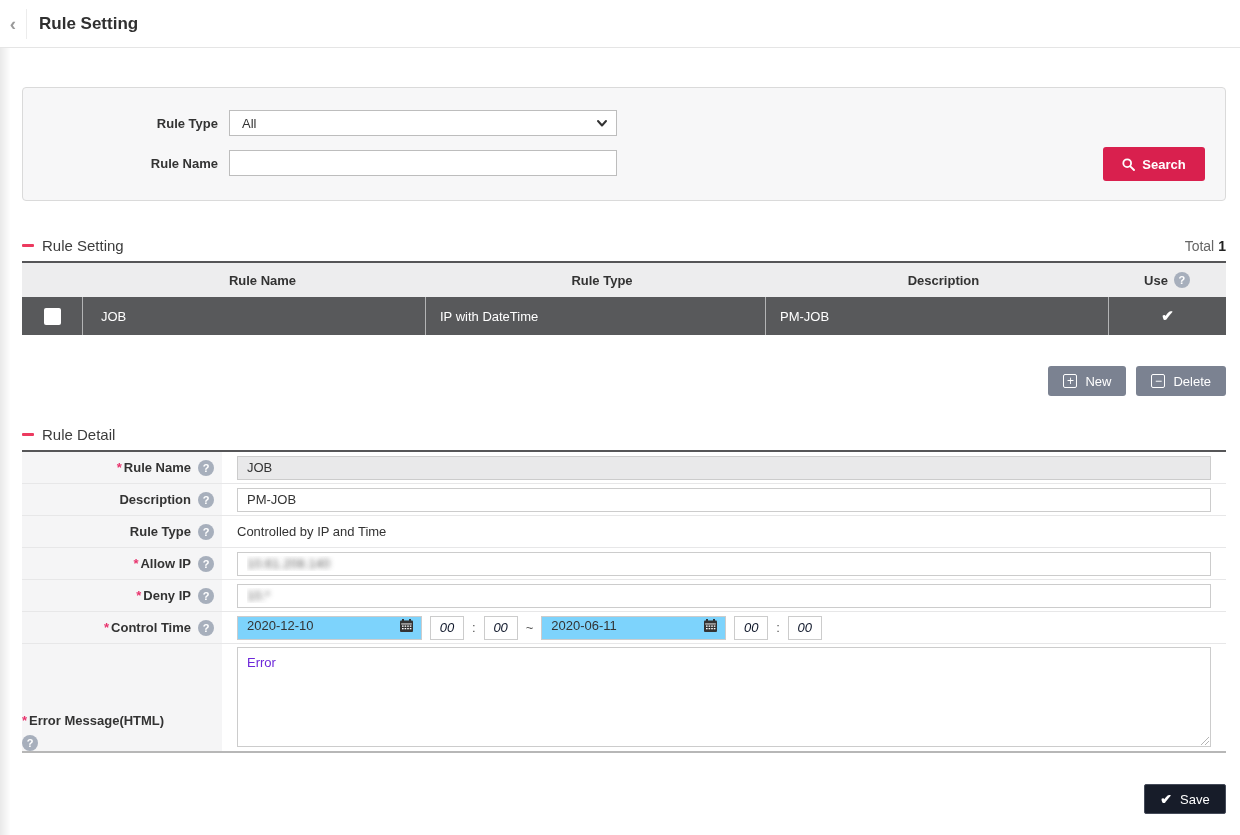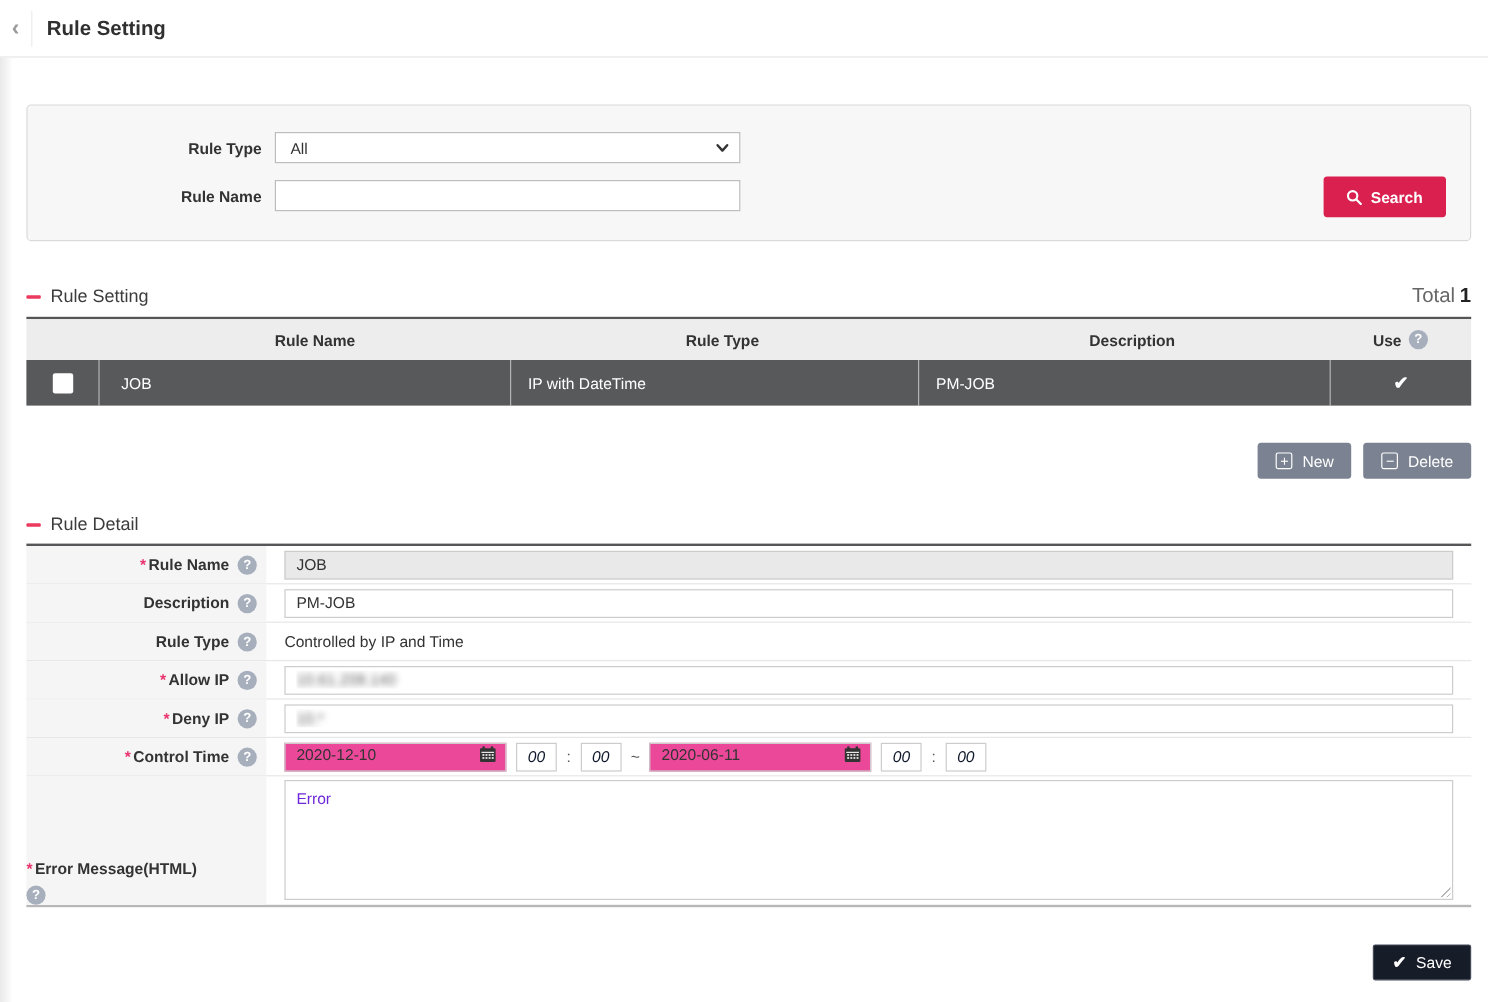--- a/index.html
+++ b/index.html
@@ -37,21 +37,21 @@
   .btn-search { position:absolute; right:20px; top:59px; height:34px; min-width:102px;
                 background:#d9204e; color:#fff; border:none; border-radius:3px;
                 font-size:13px; font-weight:bold; display:flex; align-items:center;
                 justify-content:center; gap:7px; padding:0 16px; cursor:pointer;
                 font-family:"Liberation Sans", sans-serif; }
 
   
   .section-head { margin-top:36px; display:flex; align-items:center; }
   .section-dash { width:12px; height:3px; background:#ec3a5f; margin-right:8px; border-radius:1px; }
   .section-title { font-size:15px; color:#3c3c3c; }
-  .total-wrap { margin-left:auto; font-size:17px; color:#666; }
+  .total-wrap { margin-left:auto; font-size:14px; color:#666; }
   .total-count { font-weight:bold; color:#222; margin-left:4px; }
 
   
   .grid-table { margin-top:7px; border-top:2px solid #555557; }
   .thead { display:flex; height:34px; background:#ededee; align-items:center;
            font-size:13px; font-weight:bold; color:#333; }
   .th { display:flex; align-items:center; justify-content:center; gap:6px; }
   .trow { display:flex; height:38px; background:#58595b; color:#fff; font-size:13px;
           cursor:pointer; }
   .td { display:flex; align-items:center; }
@@ -90,21 +90,21 @@
   .req { color:#e8336d; margin-right:2px; }
   .dvalue { flex:1; padding:0 15px; display:flex; align-items:center; }
   .drow:last-child .dvalue { padding-top:3px; }
   .inp { width:100%; height:24px; border:1px solid #ccc; font-size:13px; padding:0 9px;
          color:#333; background:#fff; font-family:"Liberation Sans", sans-serif; }
   .inp.readonly { background:#e9e9ea; }
   .inp.redacted { color:transparent; text-shadow:0 0 5px rgba(45,45,45,0.75); }
   .plain-text { font-size:13px; color:#333; }
 
   .ct-row { display:flex; align-items:center; gap:8px; width:100%; }
-  .date-inp { width:185px; height:24px; background:#ec4899; border:1px solid #ccc;
+  .date-inp { width:185px; height:24px; background:#7dd3fc; border:1px solid #ccc;
               display:flex; align-items:center; justify-content:space-between;
               padding:0 7px 4px 9px; font-size:13px; color:#333; cursor:pointer; }
   .time-inp { width:34px; height:24px; border:1px solid #ccc; text-align:center;
               font-size:13px; color:#0f172a; font-family:"Liberation Sans", sans-serif;font-style:italic; }
   .sep { color:#555; font-size:13px; }
 
   .ta-wrap { position:relative; width:100%; }
   textarea.err-ta { width:100%; height:100px; border:1px solid #ccc; font-size:13px;
                     padding:7px 9px; resize:none; color:#6d28d9; display:block;
                     font-family:"Liberation Sans", sans-serif; }

